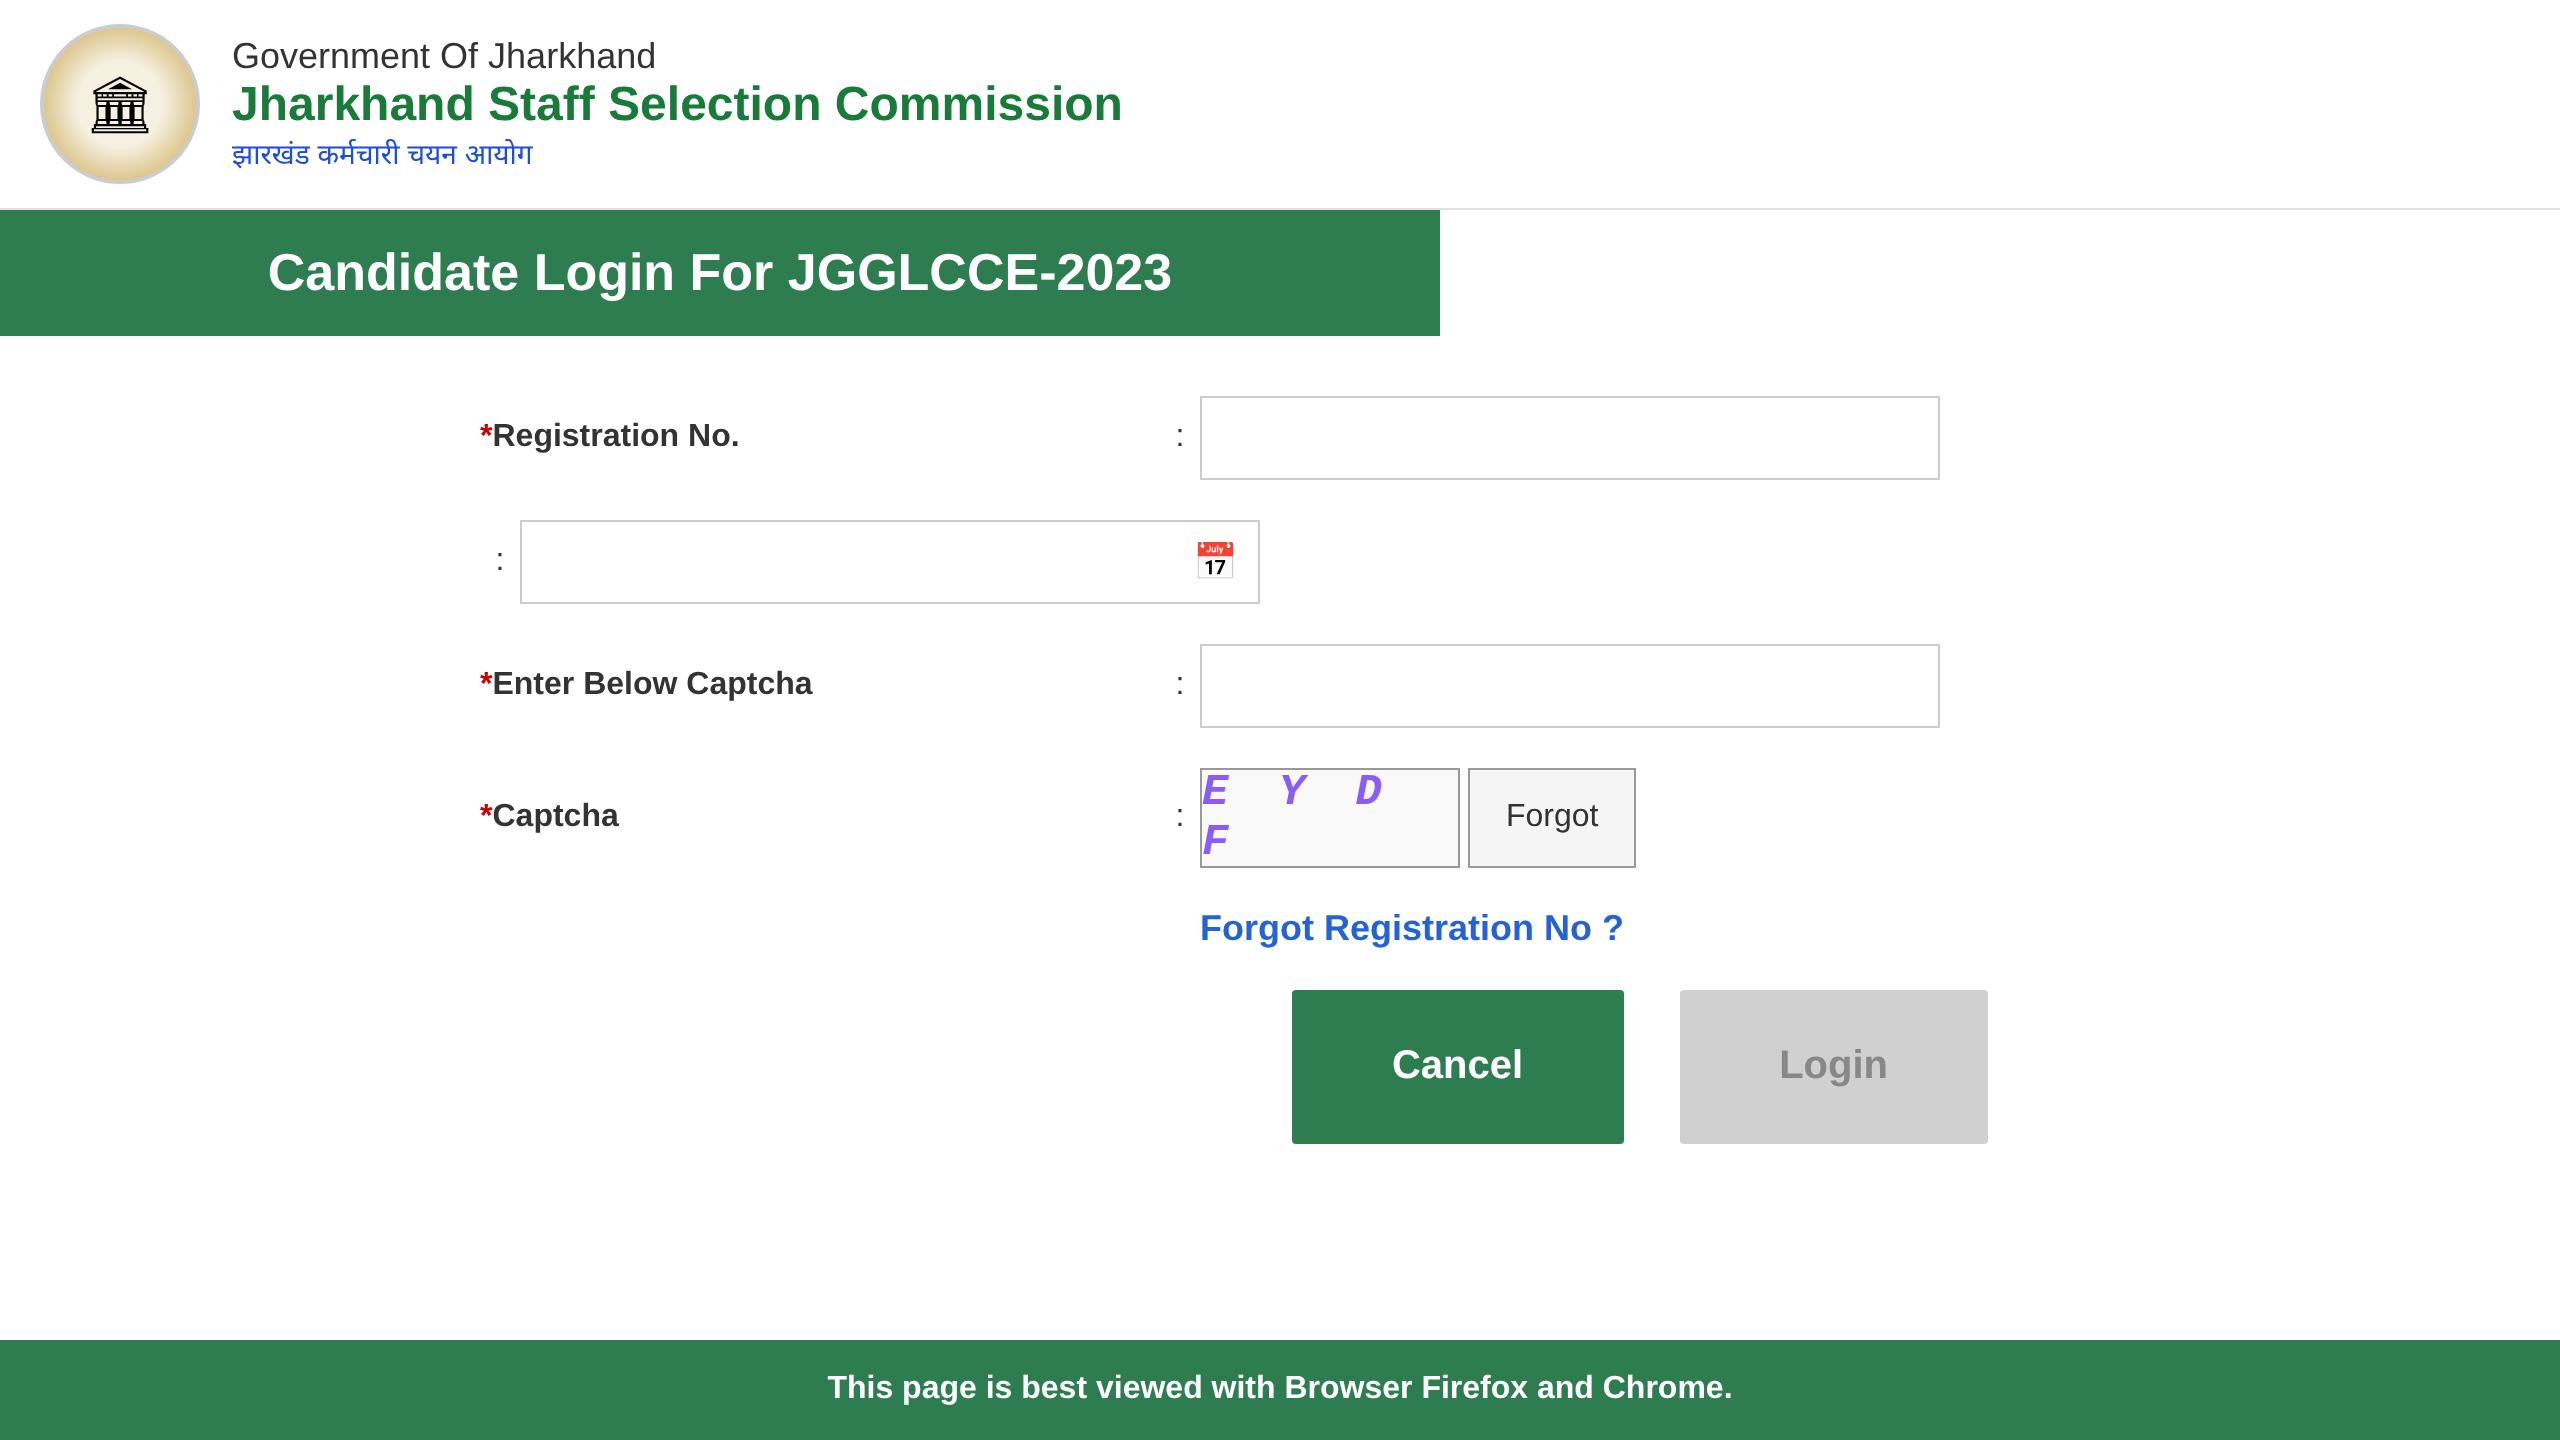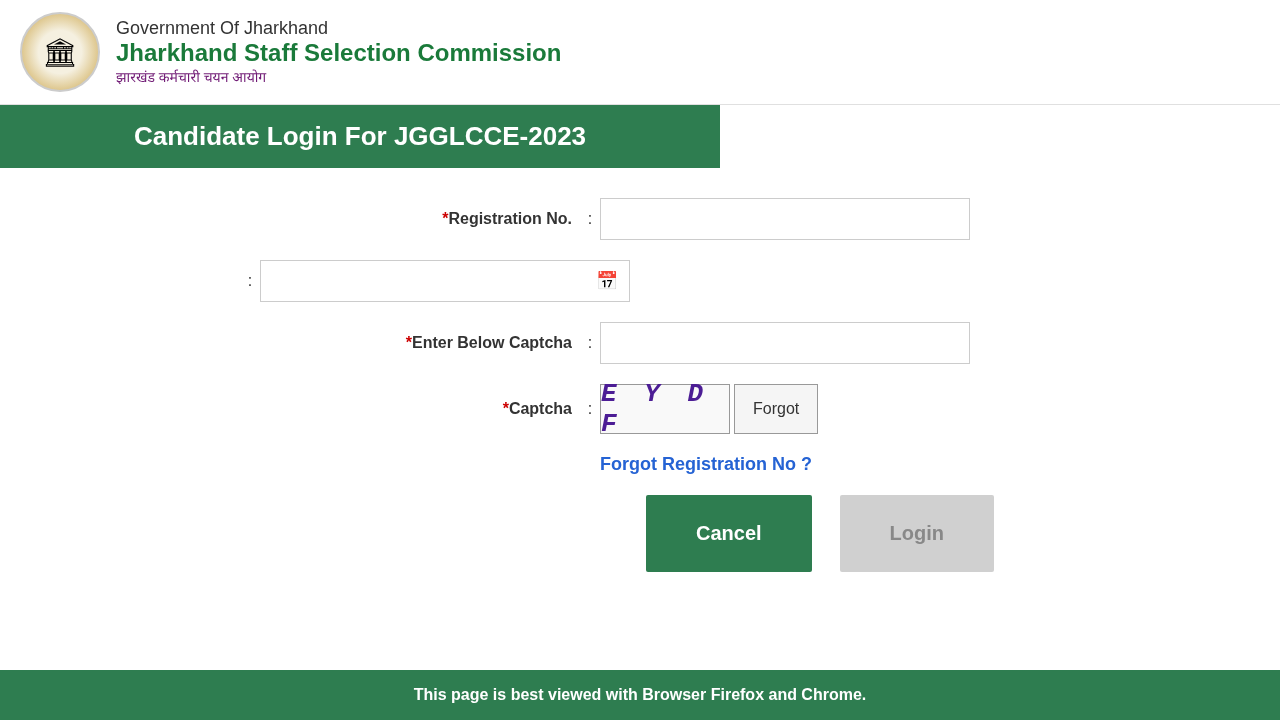--- a/index.html
+++ b/index.html
@@ -41,21 +41,21 @@
       color: #333;
       font-weight: normal;
     }
     .header-text .org-name {
       font-size: 24px;
       color: #1a7a3a;
       font-weight: bold;
     }
     .header-text .hindi-name {
       font-size: 14px;
-      color: #701a75;
+      color: #1d4ed8;
     }
 
     
     .banner {
       background: #2e7d50;
       color: #fff;
       font-size: 26px;
       font-weight: bold;
       padding: 16px 24px;
       width: 720px;
@@ -76,21 +76,20 @@
     }
 
     .form-row {
       display: flex;
       align-items: center;
       margin-bottom: 20px;
     }
 
     .form-label {
       width: 340px;
-      text-align: right;
       font-size: 16px;
       color: #333;
       font-weight: bold;
       padding-right: 8px;
     }
 
     .form-label .required {
       color: #cc0000;
     }
 
@@ -142,25 +141,25 @@
       align-items: center;
     }
     .captcha-image {
       width: 130px;
       height: 50px;
       border: 1px solid #999;
       background: #f9f9f9;
       display: flex;
       align-items: center;
       justify-content: center;
-      font-size: 26px;
+      font-size: 22px;
       font-style: italic;
       font-weight: bold;
       letter-spacing: 6px;
-      color: #4c1d95;
+      color: #8b5cf6;
       font-family: 'Courier New', monospace;
     }
     .refresh-btn {
       margin-left: 4px;
       height: 50px;
       padding: 0 18px;
       border: 1px solid #999;
       background: #f5f5f5;
       font-size: 16px;
       cursor: pointer;

